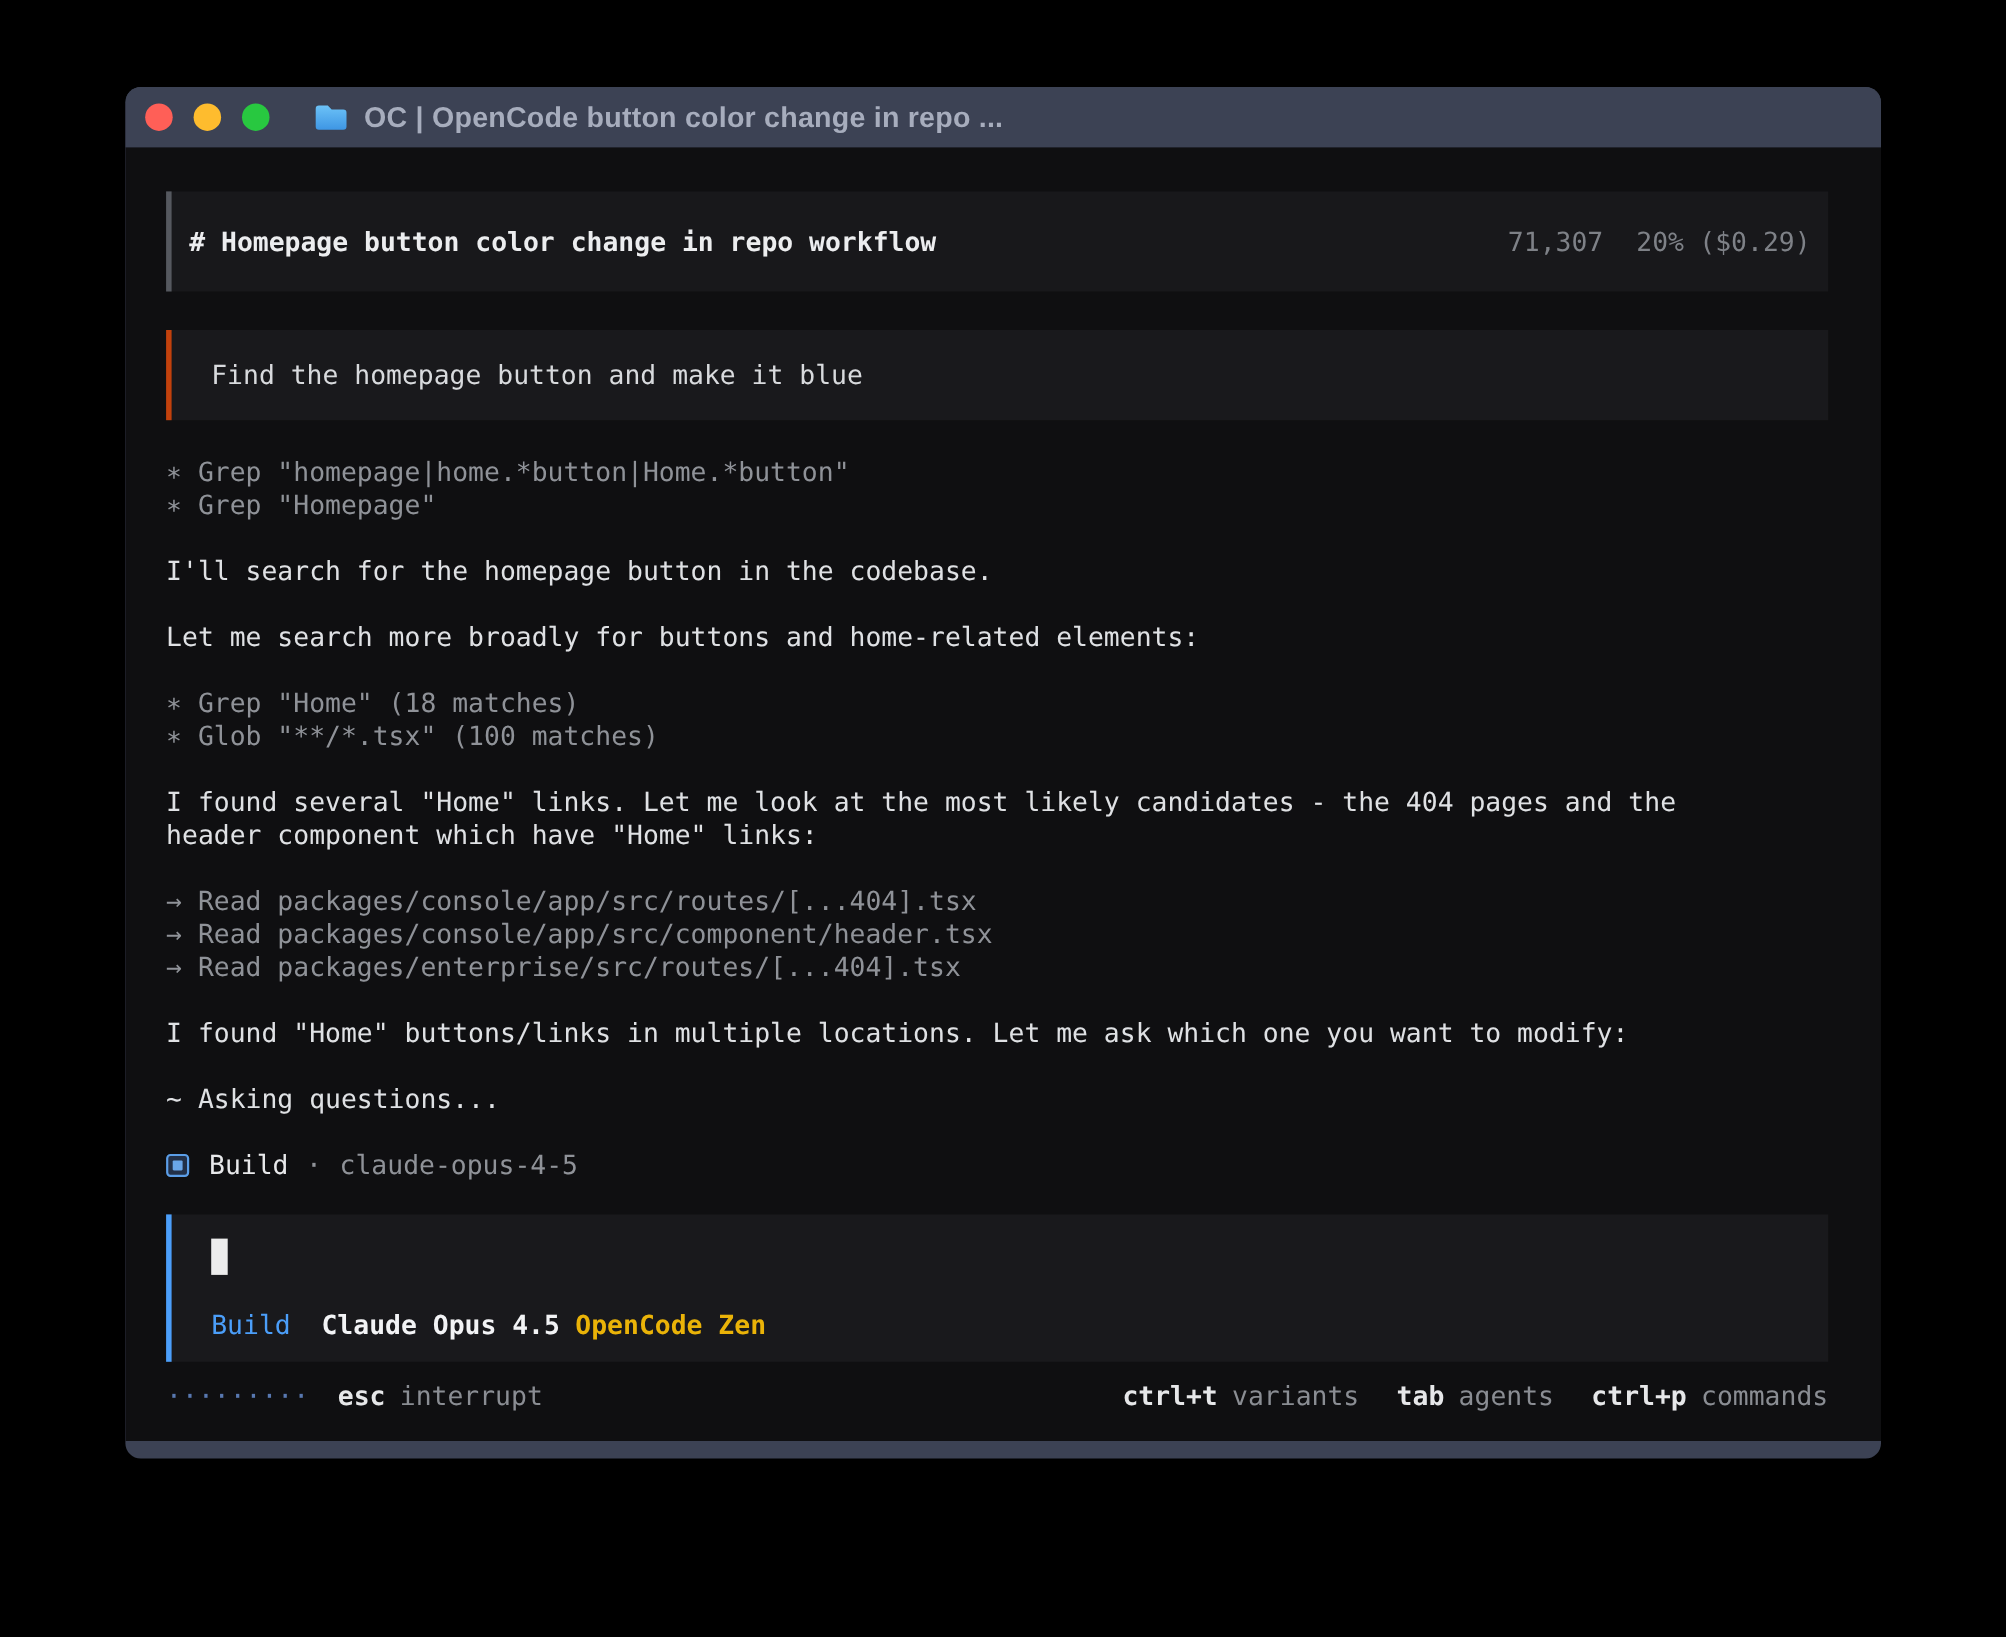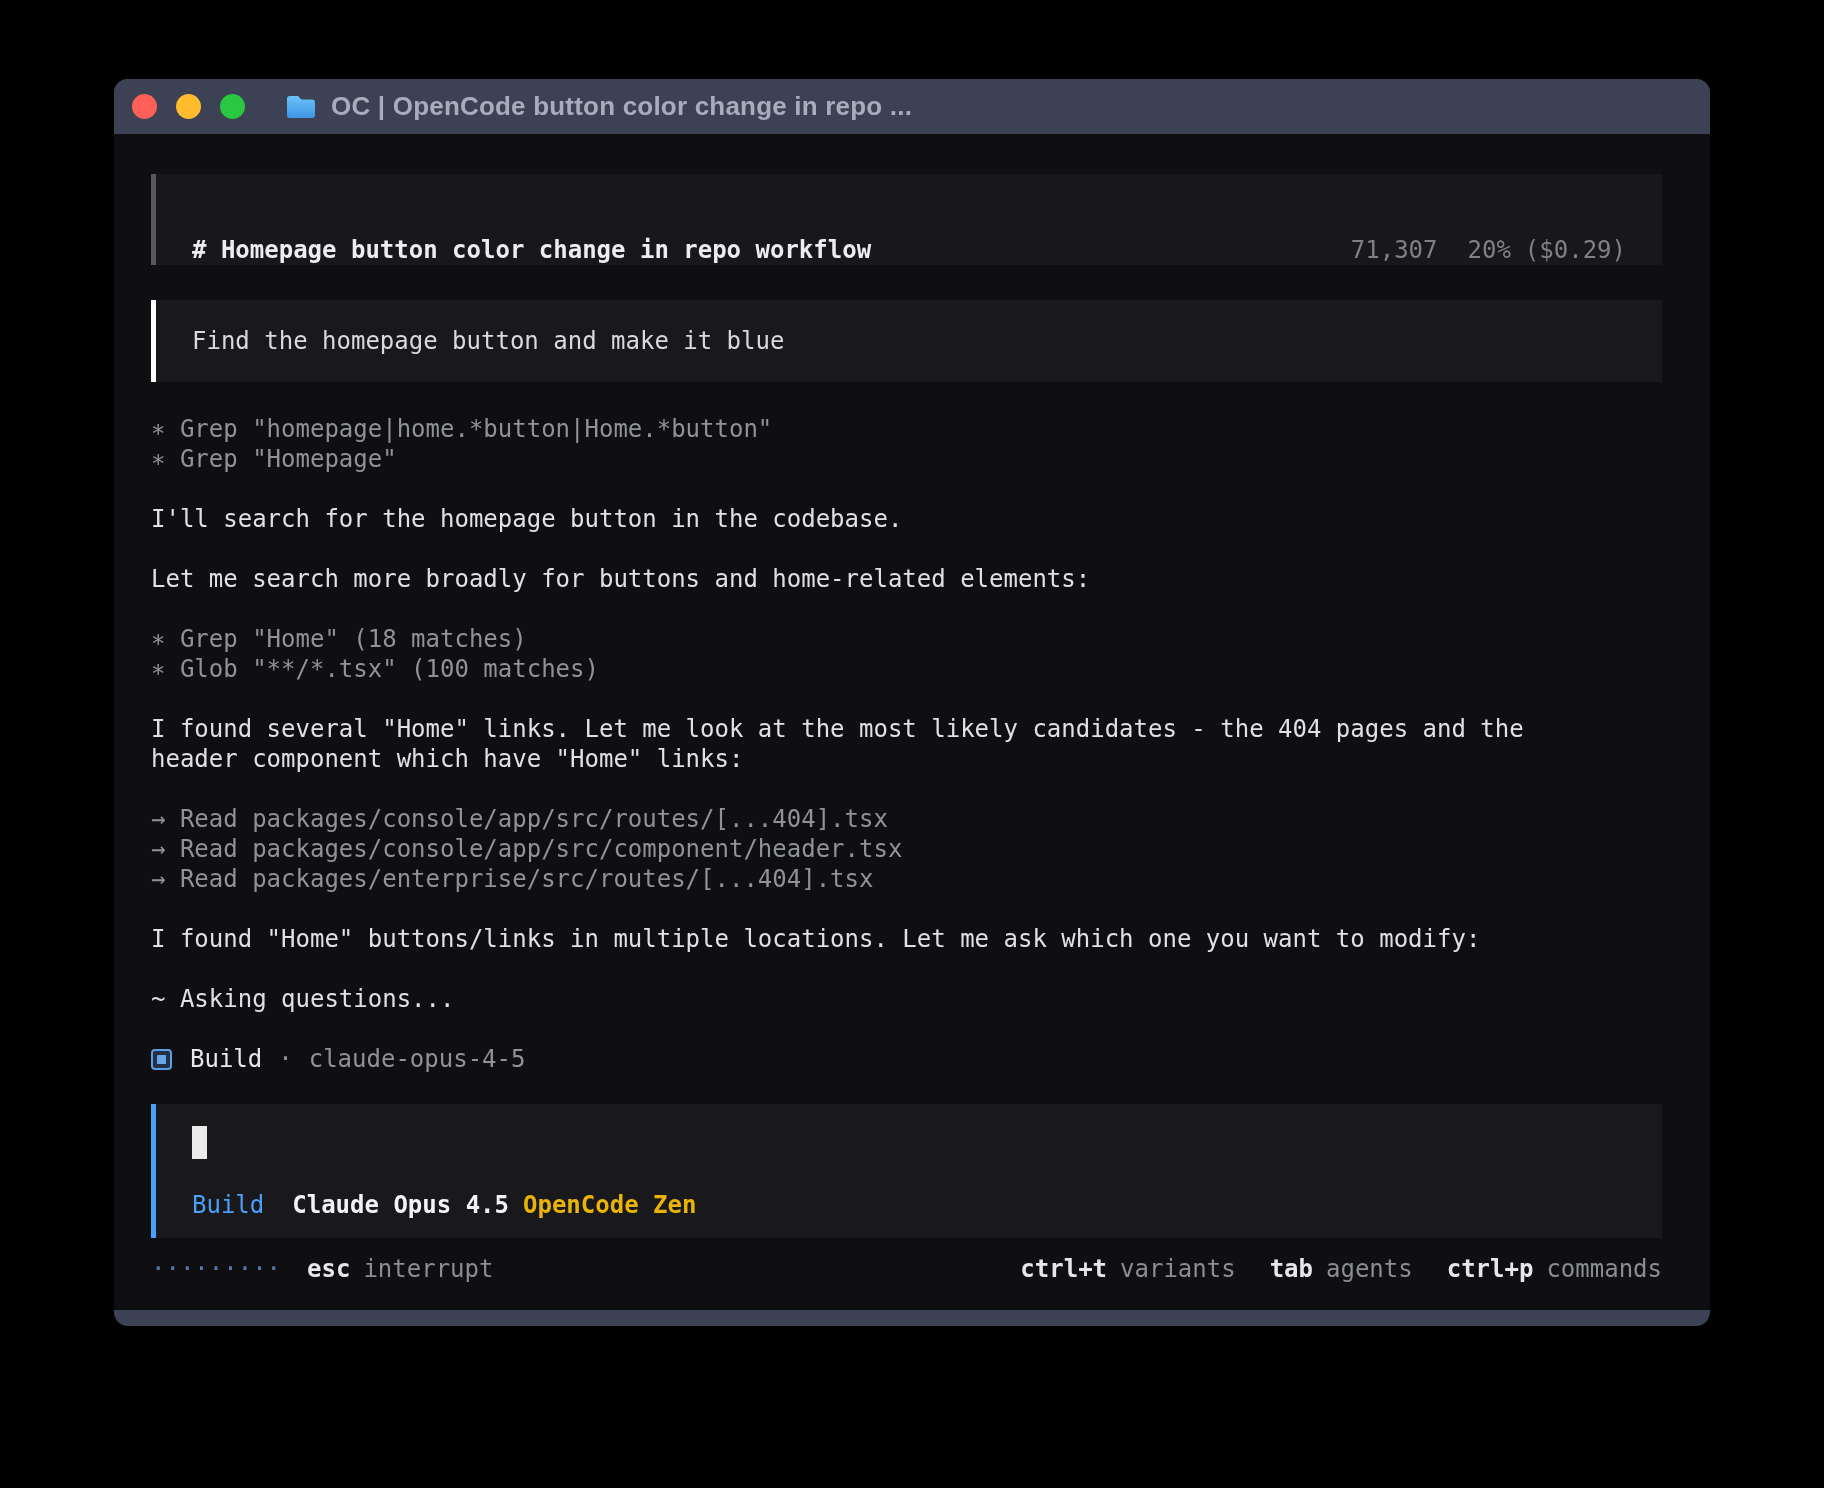--- a/index.html
+++ b/index.html
@@ -38,31 +38,31 @@
     font-family: "DejaVu Sans Mono", monospace; font-size: 24px; line-height: 30px;
     display: flex; flex-direction: column;
   }
 
   .t-white { color: #DFE1E4; }
   .t-grey  { color: #8F9298; }
 
   
   .session-header {
     flex: 0 0 91px; background: #18181B; border-left: 5px solid #55585F;
-    display: flex; align-items: flex-end; padding: 0 36px;
+    display: flex; align-items: center; padding: 0 16px;
     margin-bottom: 35px;
   }
   .session-title { font-weight: 700; color: #ECEDEF; white-space: nowrap; }
   .session-stats { margin-left: auto; display: flex; align-items: center; color: #7E8187; }
   .session-stats .tokens { margin-right: 30px; }
   .session-stats .pct { margin-right: 14px; }
 
   
   .user-msg {
-    flex: 0 0 82px; background: #19191C; border-left: 5px solid #ffffff;
+    flex: 0 0 82px; background: #19191C; border-left: 5px solid #c2410c;
     display: flex; align-items: center; padding: 0 36px;
     margin-bottom: 32px; color: #D8DADD;
   }
 
   .para { margin-bottom: 30px; }
   .line { white-space: pre; }
 
   
   .status-line { display: flex; align-items: center; margin-bottom: 30px; height: 30px; }
   .build-icon {

